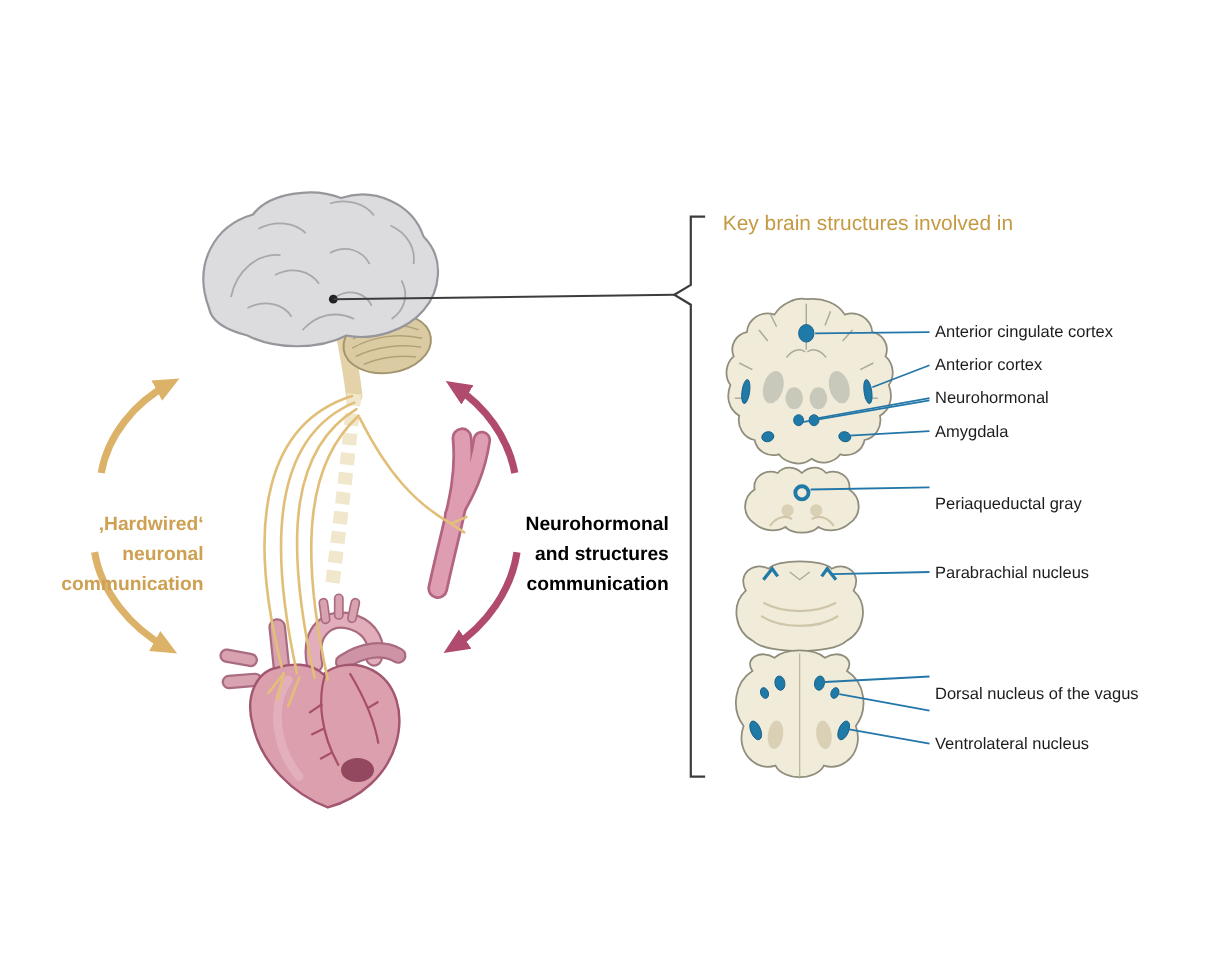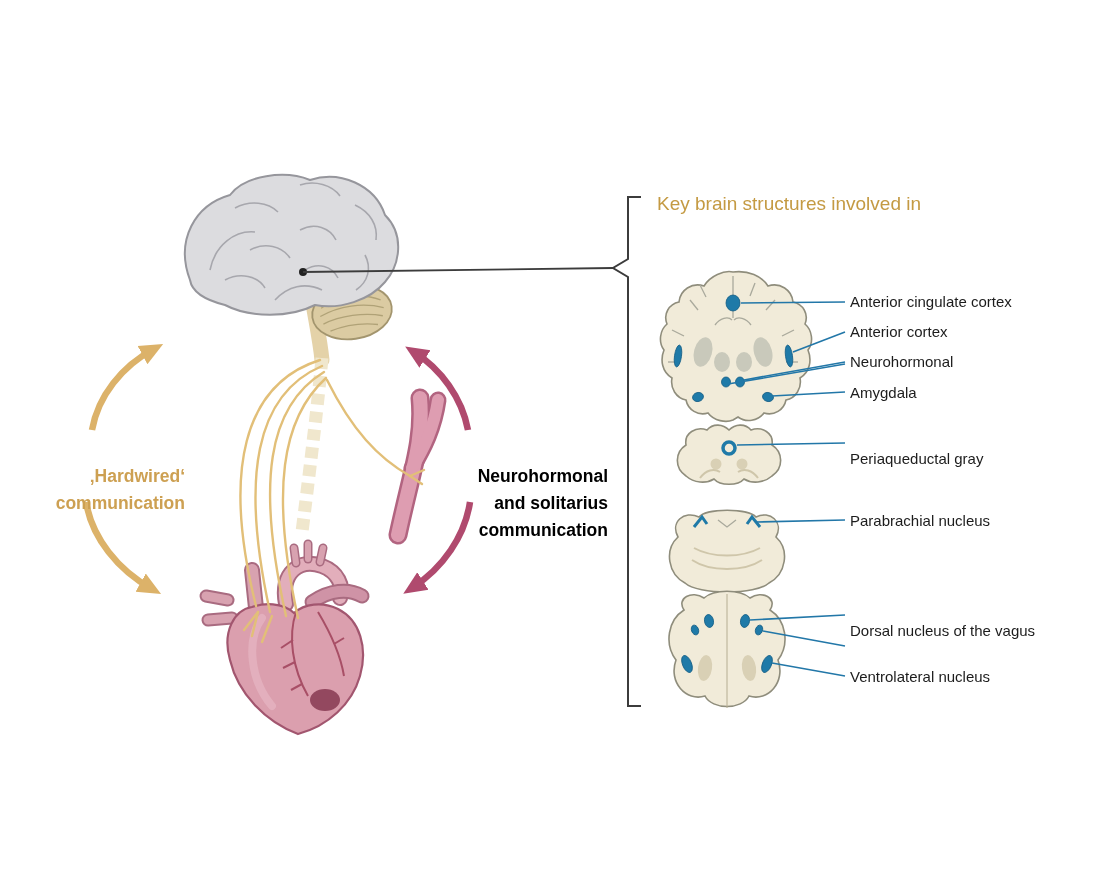--- a/index.html
+++ b/index.html
@@ -228,26 +228,27 @@
     <path d="M 772 663 L 845 676"></path>
   </g>
 </svg>
 
   <div class="fig-title">
     <div>Key brain structures involved in</div>
   </div>
 
   <div class="comm comm-gold">
     <div>‚Hardwired‘</div>
+    <div>neuronal</div>
     <div>communication</div>
   </div>
 
   <div class="comm comm-mauve">
     <div>Neurohormonal</div>
-    <div>and solitarius</div>
+    <div>and structures</div>
     <div>communication</div>
   </div>
 
   <div class="lbl" style="top:291px">Anterior cingulate cortex</div>
   <div class="lbl" style="top:321px">Anterior cortex</div>
   <div class="lbl" style="top:351px">Neurohormonal</div>
   <div class="lbl" style="top:382px">Amygdala</div>
   <div class="lbl" style="top:448px">Periaqueductal gray</div>
   <div class="lbl" style="top:510px">Parabrachial nucleus</div>
   <div class="lbl" style="top:620px">Dorsal nucleus of the vagus</div>

